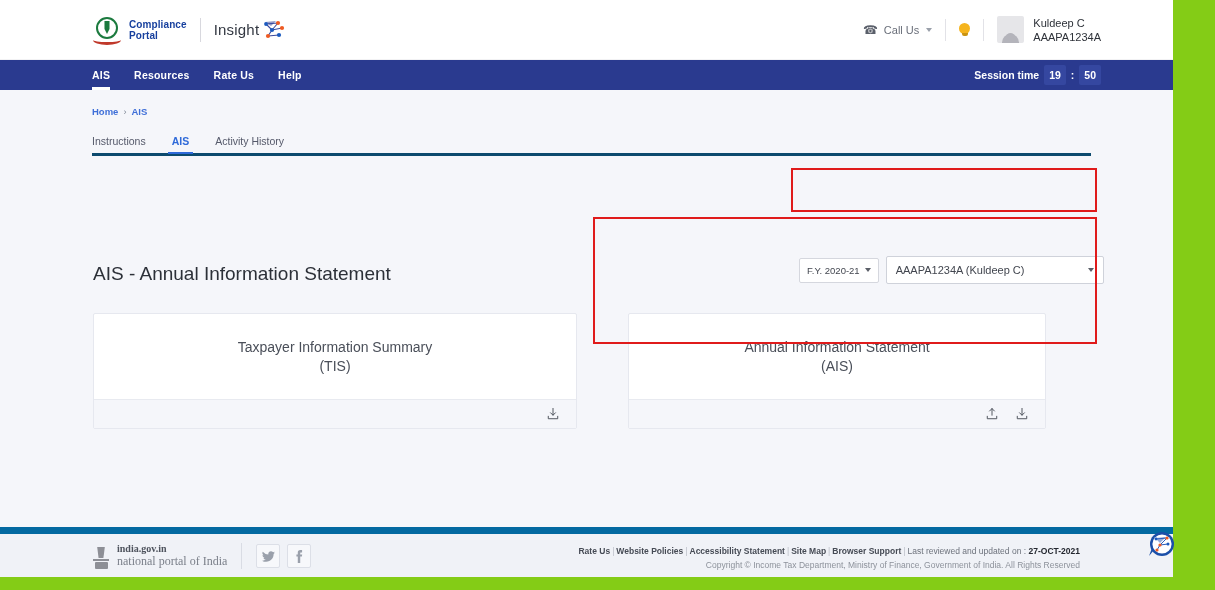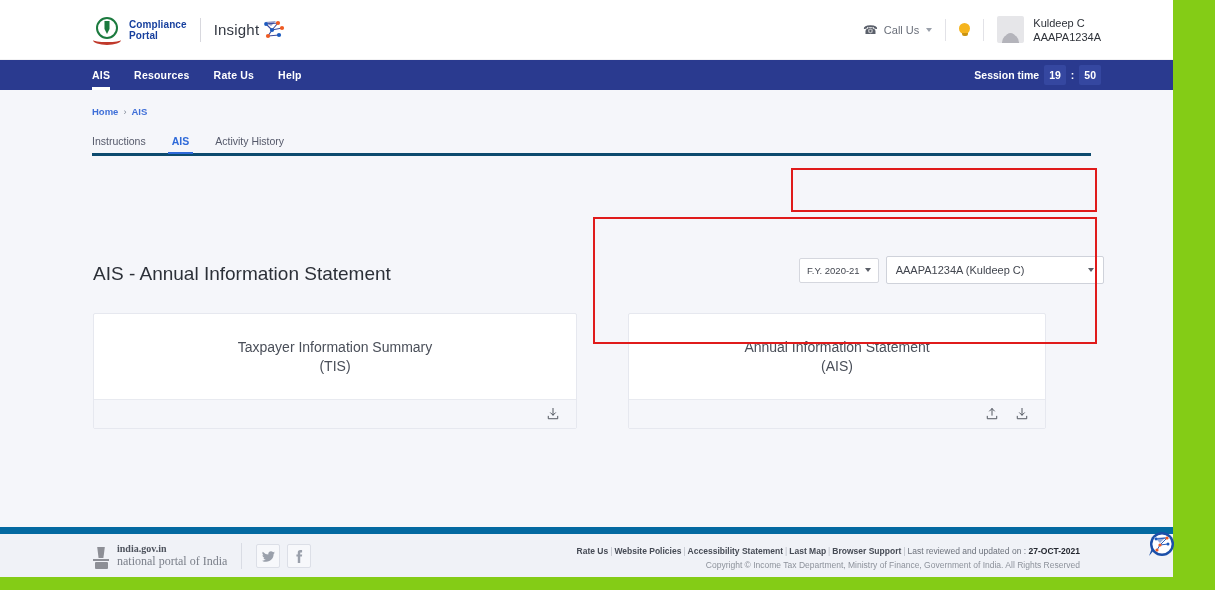--- a/index.html
+++ b/index.html
@@ -407,21 +407,21 @@
       </div>
       <div class="social">
         <svg width="8" height="13" viewBox="0 0 9 16">
           <path d="M6 5.4V3.9c0-.6.1-.9 1-.9h1.3V.1H6.2C3.8.1 3 1.3 3 3.4v2H1.3V8H3v8h3V8h2.1l.3-2.6H6z" fill="#9aa0ab"></path>
         </svg>
       </div>
     </div>
 
     <div class="foot-right">
       <div class="foot-links">
-        <a>Rate Us</a><span class="fl-sep">|</span><a>Website Policies</a><span class="fl-sep">|</span><a>Accessibility Statement</a><span class="fl-sep">|</span><a>Last Map</a><span class="fl-sep">|</span><a>Browser Support</a><span class="fl-sep">|</span><span class="plain">Last reviewed and updated on :</span> <span class="date">27-OCT-2021</span>
+        <a>Rate Us</a><span class="fl-sep">|</span><a>Website Policies</a><span class="fl-sep">|</span><a>Accessibility Statement</a><span class="fl-sep">|</span><a>Site Map</a><span class="fl-sep">|</span><a>Browser Support</a><span class="fl-sep">|</span><span class="plain">Last reviewed and updated on :</span> <span class="date">27-OCT-2021</span>
       </div>
       <div class="foot-copy">Copyright © Income Tax Department, Ministry of Finance, Government of India. All Rights Reserved</div>
     </div>
   </div>
 
   <div class="chat-badge">
     <svg width="30" height="30" viewBox="0 0 30 30">
       <path d="M3 26 L8 20 L6 18 Z" fill="#1b4fa8"></path>
       <circle cx="16" cy="14" r="12" fill="#1b4fa8"></circle>
       <circle cx="16" cy="14" r="9.6" fill="#ffffff"></circle>

